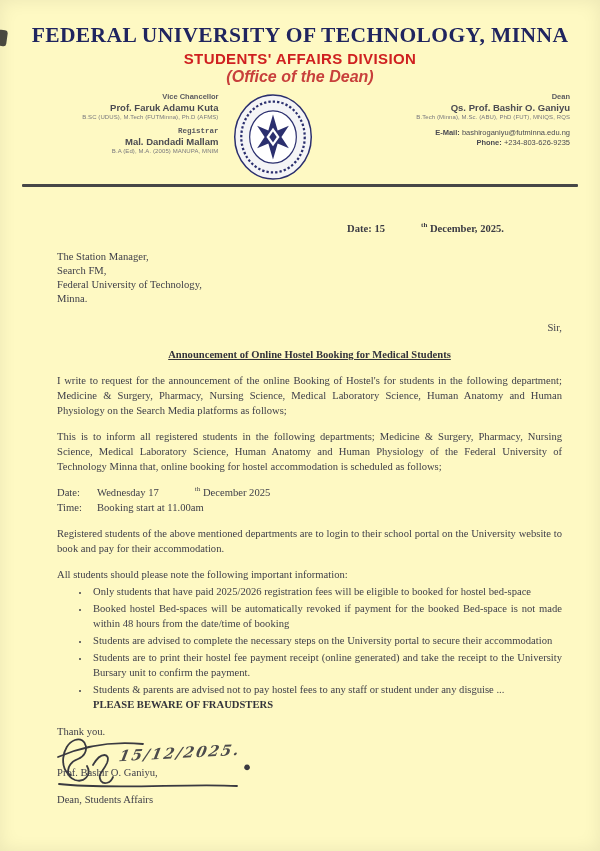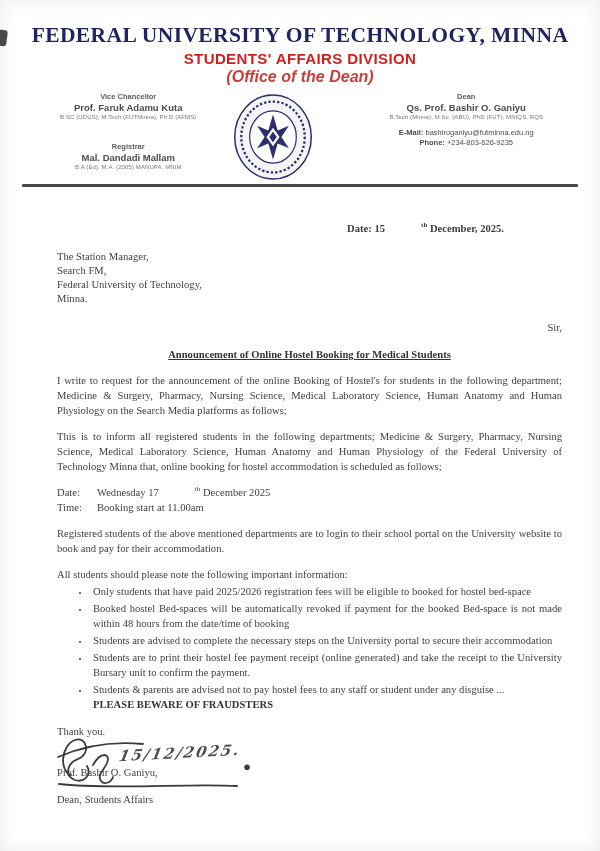--- a/index.html
+++ b/index.html
@@ -1,38 +1,38 @@
 <!DOCTYPE html>
 <html><head>
 <meta charset="utf-8">
 <style>
   html,body{margin:0;padding:0;background:#e9e9e9;}
   .page{
-    position:relative;width:600px;height:851px;background:#ffffff;
+    position:relative;width:600px;height:851px;background:#fef9c3;
     font-family:"Liberation Serif","DejaVu Serif",serif;
     color:#40404a;overflow:hidden;
     box-shadow:inset 0 0 18px rgba(0,0,0,.08);
     filter:blur(.25px);
   }
   .edge-mark{position:absolute;left:-3px;top:30px;width:10px;height:16px;background:#2a2a2a;border-radius:3px;transform:rotate(8deg);opacity:.85;}
 
   
   header{padding:24px 30px 0 30px;text-align:center;}
   .uni-name{margin:0;font-size:21.5px;font-weight:bold;color:#20255f;letter-spacing:.4px;line-height:1.1;}
   .uni-addr{margin-top:3px;font-size:9.5px;font-weight:bold;color:#b5403a;font-family:"Liberation Sans",sans-serif;}
   .division{margin-top:2px;font-size:15px;font-weight:bold;color:#cf2020;font-family:"Liberation Sans",sans-serif;letter-spacing:.4px;}
   .office{margin-top:1px;font-size:16px;font-weight:bold;font-style:italic;color:#c8403c;font-family:"Liberation Sans",sans-serif;}
 
-  .officers{display:flex;align-items:flex-start;margin-top:6px;text-align:center;font-family:"Liberation Sans",sans-serif;}
+  .officers{display:flex;align-items:flex-start;margin-top:6px;text-align:right;font-family:"Liberation Sans",sans-serif;}
   .officer-left{flex:1;padding-left:8px;}
   .officer-right{flex:1.15;padding-left:34px;}
   .o-title{font-size:7.5px;font-weight:bold;color:#5a5a60;}
   .o-name{font-size:9.5px;font-weight:bold;color:#4b4b52;margin-top:1px;}
   .o-cred{font-size:6px;color:#77777d;margin-top:1px;letter-spacing:.1px;}
-  .mt{margin-top:22px;}
+  .mt{margin-top:7px;font-family:Liberation Mono, monospace;}
   .contact{font-size:7.5px;color:#4b4b52;margin-top:1.5px;}
   .contact b{font-weight:bold;}
   .contact.first{margin-top:8px;}
   .logo{width:110px;display:flex;justify-content:center;}
   .logo svg{display:block;}
 
   .rule{height:3px;background:#474747;margin:2px 22px 0 22px;border-radius:1px;}
 
   
   main{padding:0 38px 0 57px;font-size:10.6px;line-height:1.42;}

